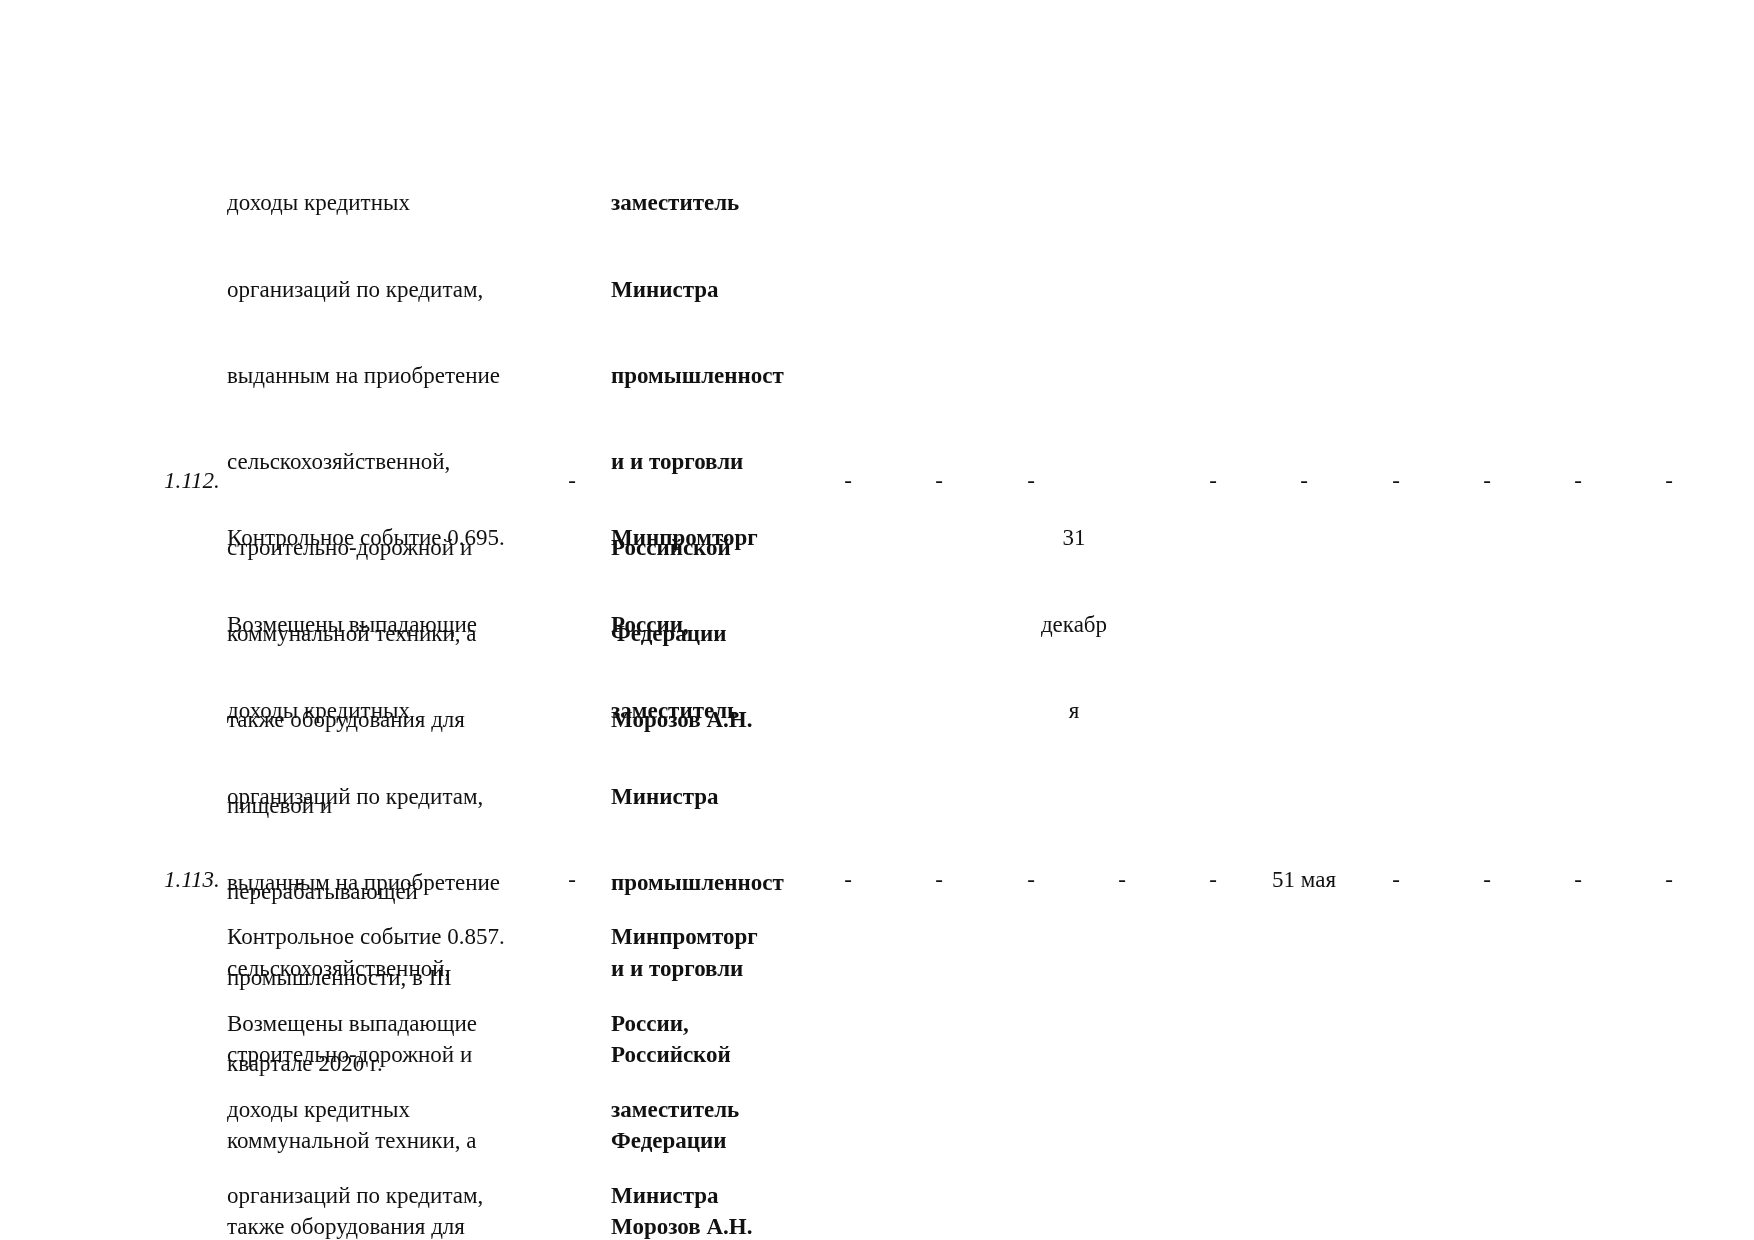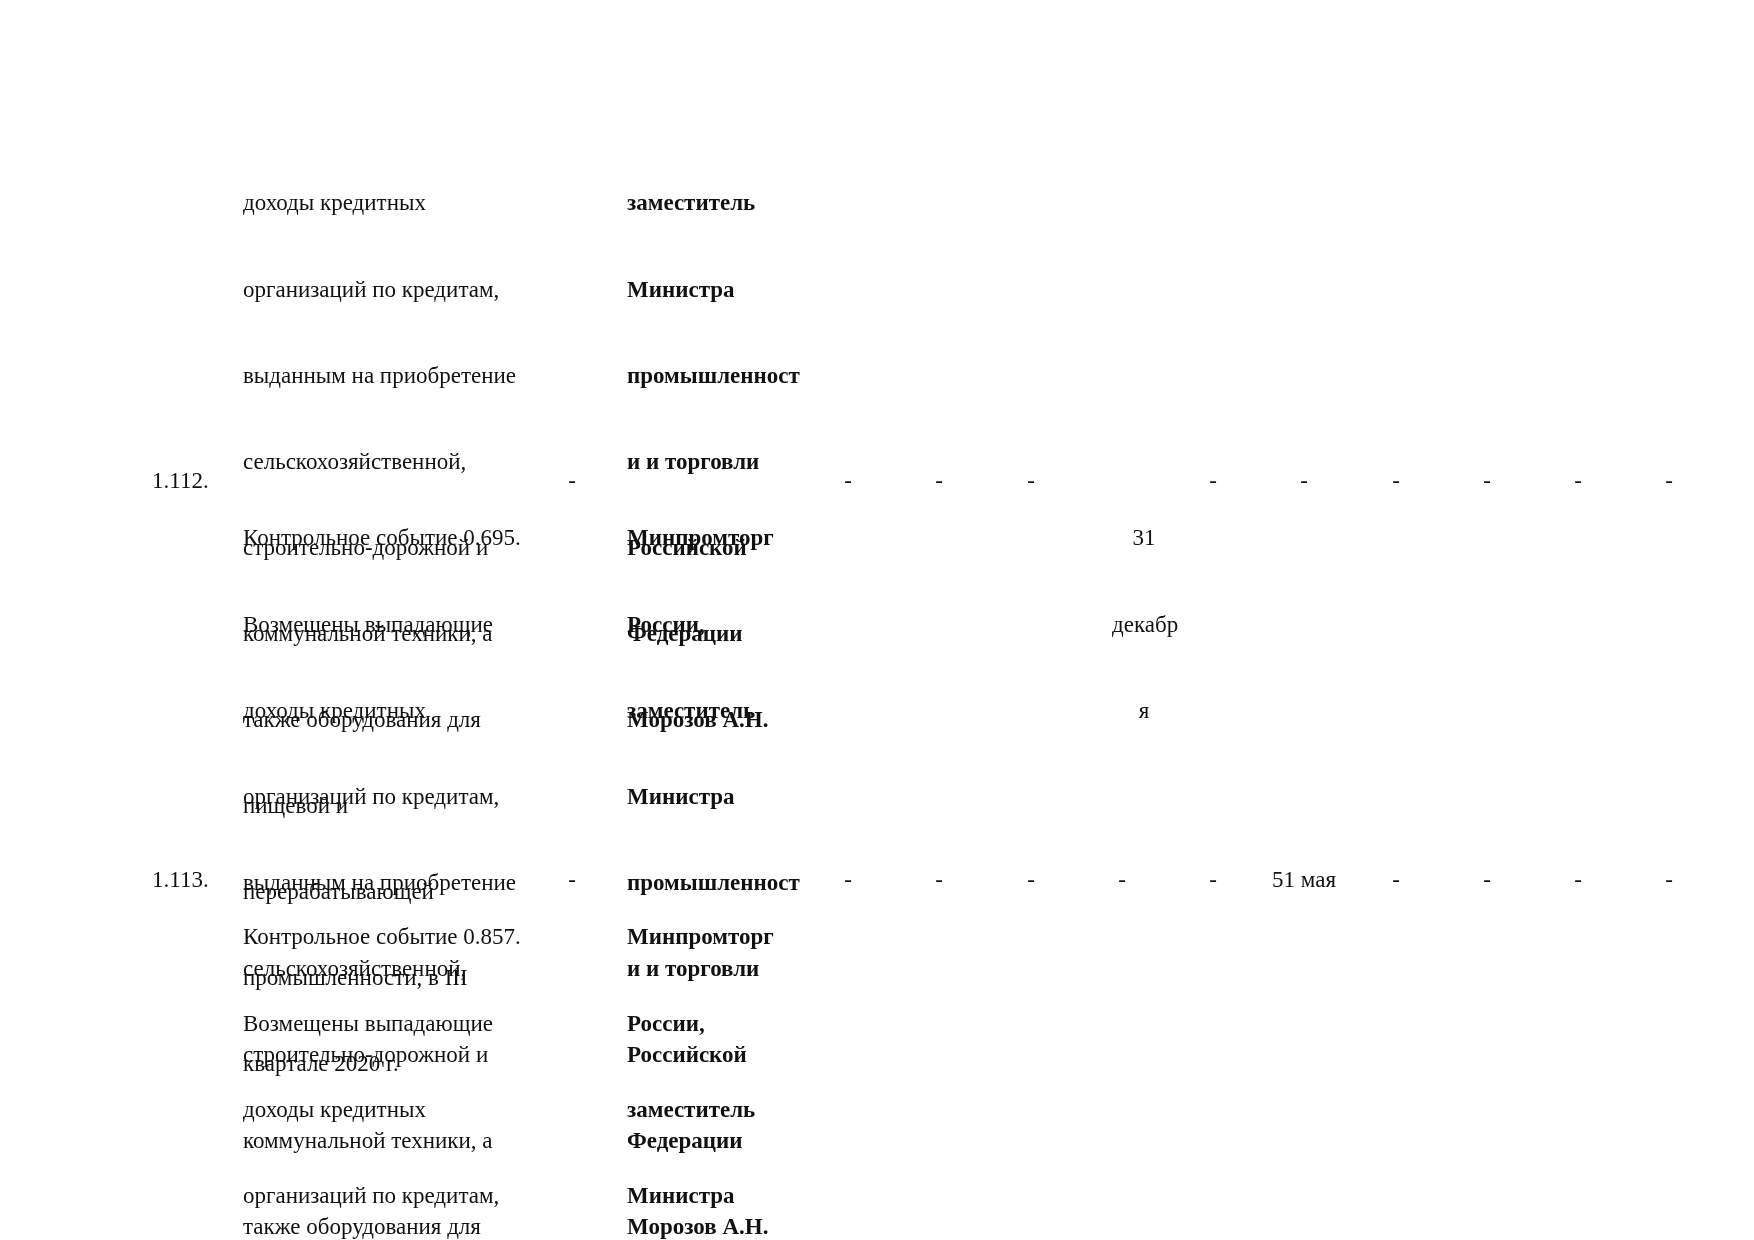--- a/index.html
+++ b/index.html
@@ -3,23 +3,23 @@
 <meta charset="utf-8">
 <style>
   html, body { margin: 0; padding: 0; background: #ffffff; }
   body {
     width: 1754px; height: 1240px; position: relative; overflow: hidden;
     font-family: "Liberation Serif", "DejaVu Serif", serif;
     font-size: 23px; line-height: 28.7px; color: #111111;
   }
   .row { position: absolute; left: 0; width: 1754px; }
   .cell { position: absolute; top: 0; white-space: pre; }
-  .num { left: 152px; }
+  .num { left: 164px; font-style: italic; }
   .lines { left: 227px; }
-  .lines div, .resp div, .datecol div { height: 28.7px; margin-left: 16px; }
+  .lines div, .resp div, .datecol div { height: 28.7px; }
   .dashmain { left: 562px; width: 20px; text-align: center; }
   .resp { left: 611px; font-weight: bold; }
   .col { width: 80px; text-align: center; }
 </style>
 </head>
 <body>
 
 <div class="row" style="top:132px;">
   <div class="cell lines">
     <div>доходы кредитных</div>
@@ -70,21 +70,21 @@
     <div>Министра</div>
     <div>промышленност</div>
     <div>и и торговли</div>
     <div>Российской</div>
     <div>Федерации</div>
     <div>Морозов А.Н.</div>
   </div>
   <div class="cell col" style="left:808px;">-</div>
   <div class="cell col" style="left:899px;">-</div>
   <div class="cell col" style="left:991px;">-</div>
-  <div class="cell col datecol" style="left:1096px;">
+  <div class="cell col datecol" style="left:1034px;">
     <div>31</div>
     <div>декабр</div>
     <div>я</div>
   </div>
   <div class="cell col" style="left:1173px;">-</div>
   <div class="cell col" style="left:1264px;">-</div>
   <div class="cell col" style="left:1356px;">-</div>
   <div class="cell col" style="left:1447px;">-</div>
   <div class="cell col" style="left:1538px;">-</div>
   <div class="cell col" style="left:1629px;">-</div>

